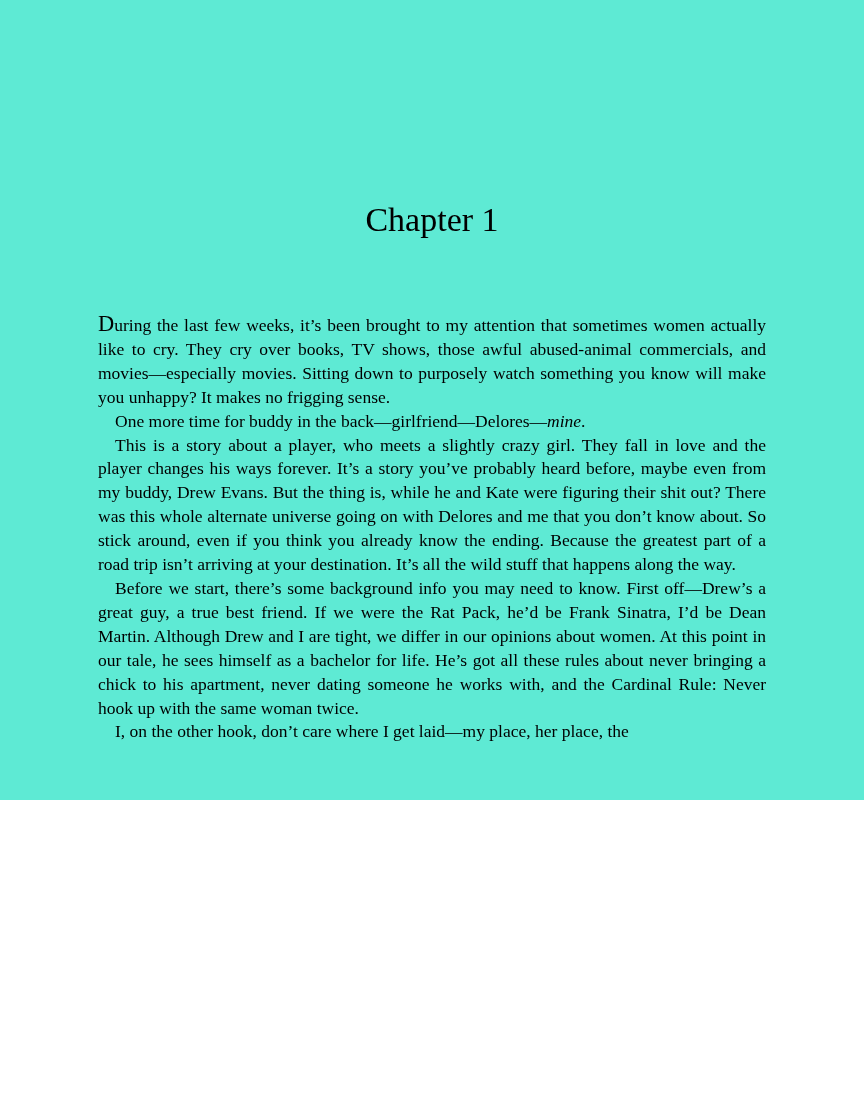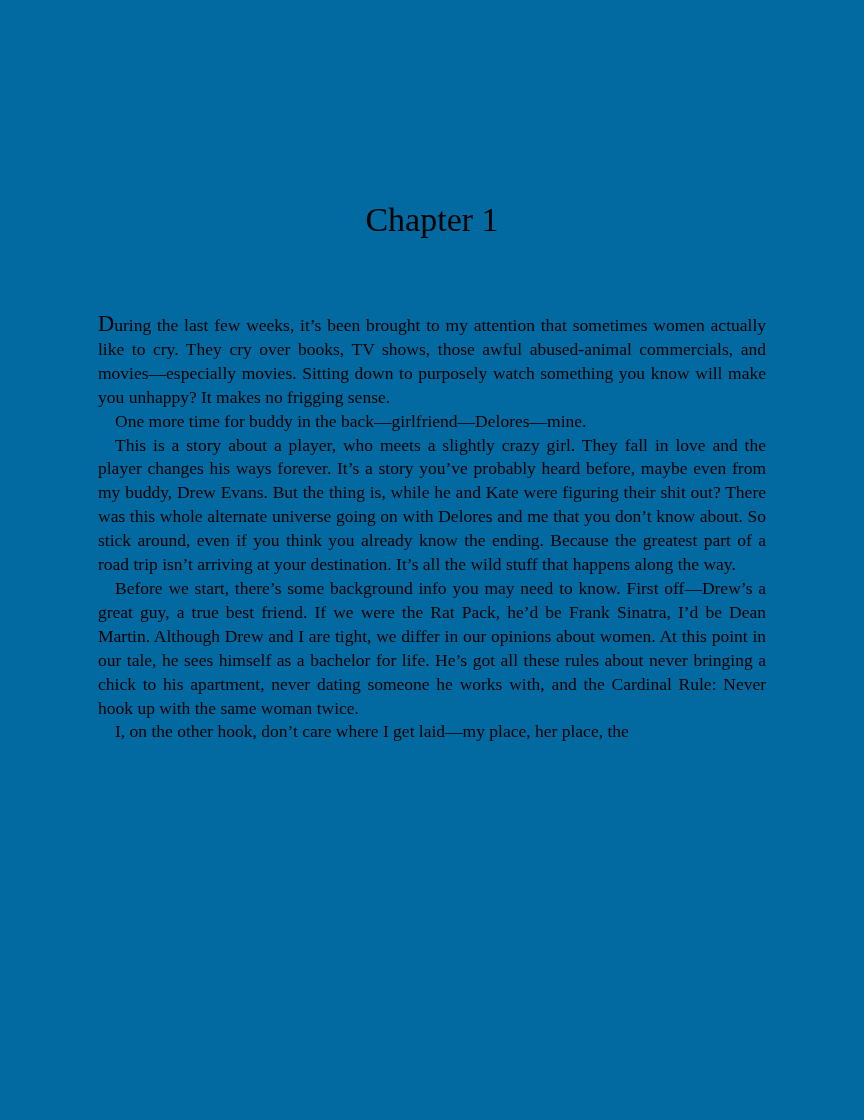--- a/index.html
+++ b/index.html
@@ -3,22 +3,22 @@
 <meta charset="utf-8">
 <style>
   html, body {
     margin: 0;
     padding: 0;
     background: #ffffff;
   }
   .page {
     position: relative;
     width: 864px;
-    height: 1120px;
-    background: #0369a1;
+    height: 800px;
+    background: #5eead4;
     color: #000000;
     font-family: "Liberation Serif", serif;
     overflow: hidden;
   }
   .chapter-title {
     position: absolute;
     top: 198px;
     left: 98px;
     width: 668px;
     margin: 0;
@@ -43,20 +43,21 @@
     color: #000000;
   }
   .para.indent {
     text-indent: 17px;
   }
   .lead-cap {
     font-size: 22.5px;
     line-height: 1;
   }
   .italic {
+    font-style: italic;
   }
 </style>
 </head>
 <body>
 
 <div class="page">
   <h1 class="chapter-title">Chapter 1</h1>
   <div class="chapter-body">
       <p class="para"><span class="lead-cap">D</span><span>uring the last few weeks, it’s been brought to my attention that sometimes women actually like to cry. They cry over books, TV shows, those awful abused-animal commercials, and movies—especially movies. Sitting down to purposely watch something you know will make you unhappy? It makes no frigging sense.</span></p>
       <p class="para indent"><span>One more time for buddy in the back—girlfriend—Delores—</span><span class="italic">mine</span><span>.</span></p>

